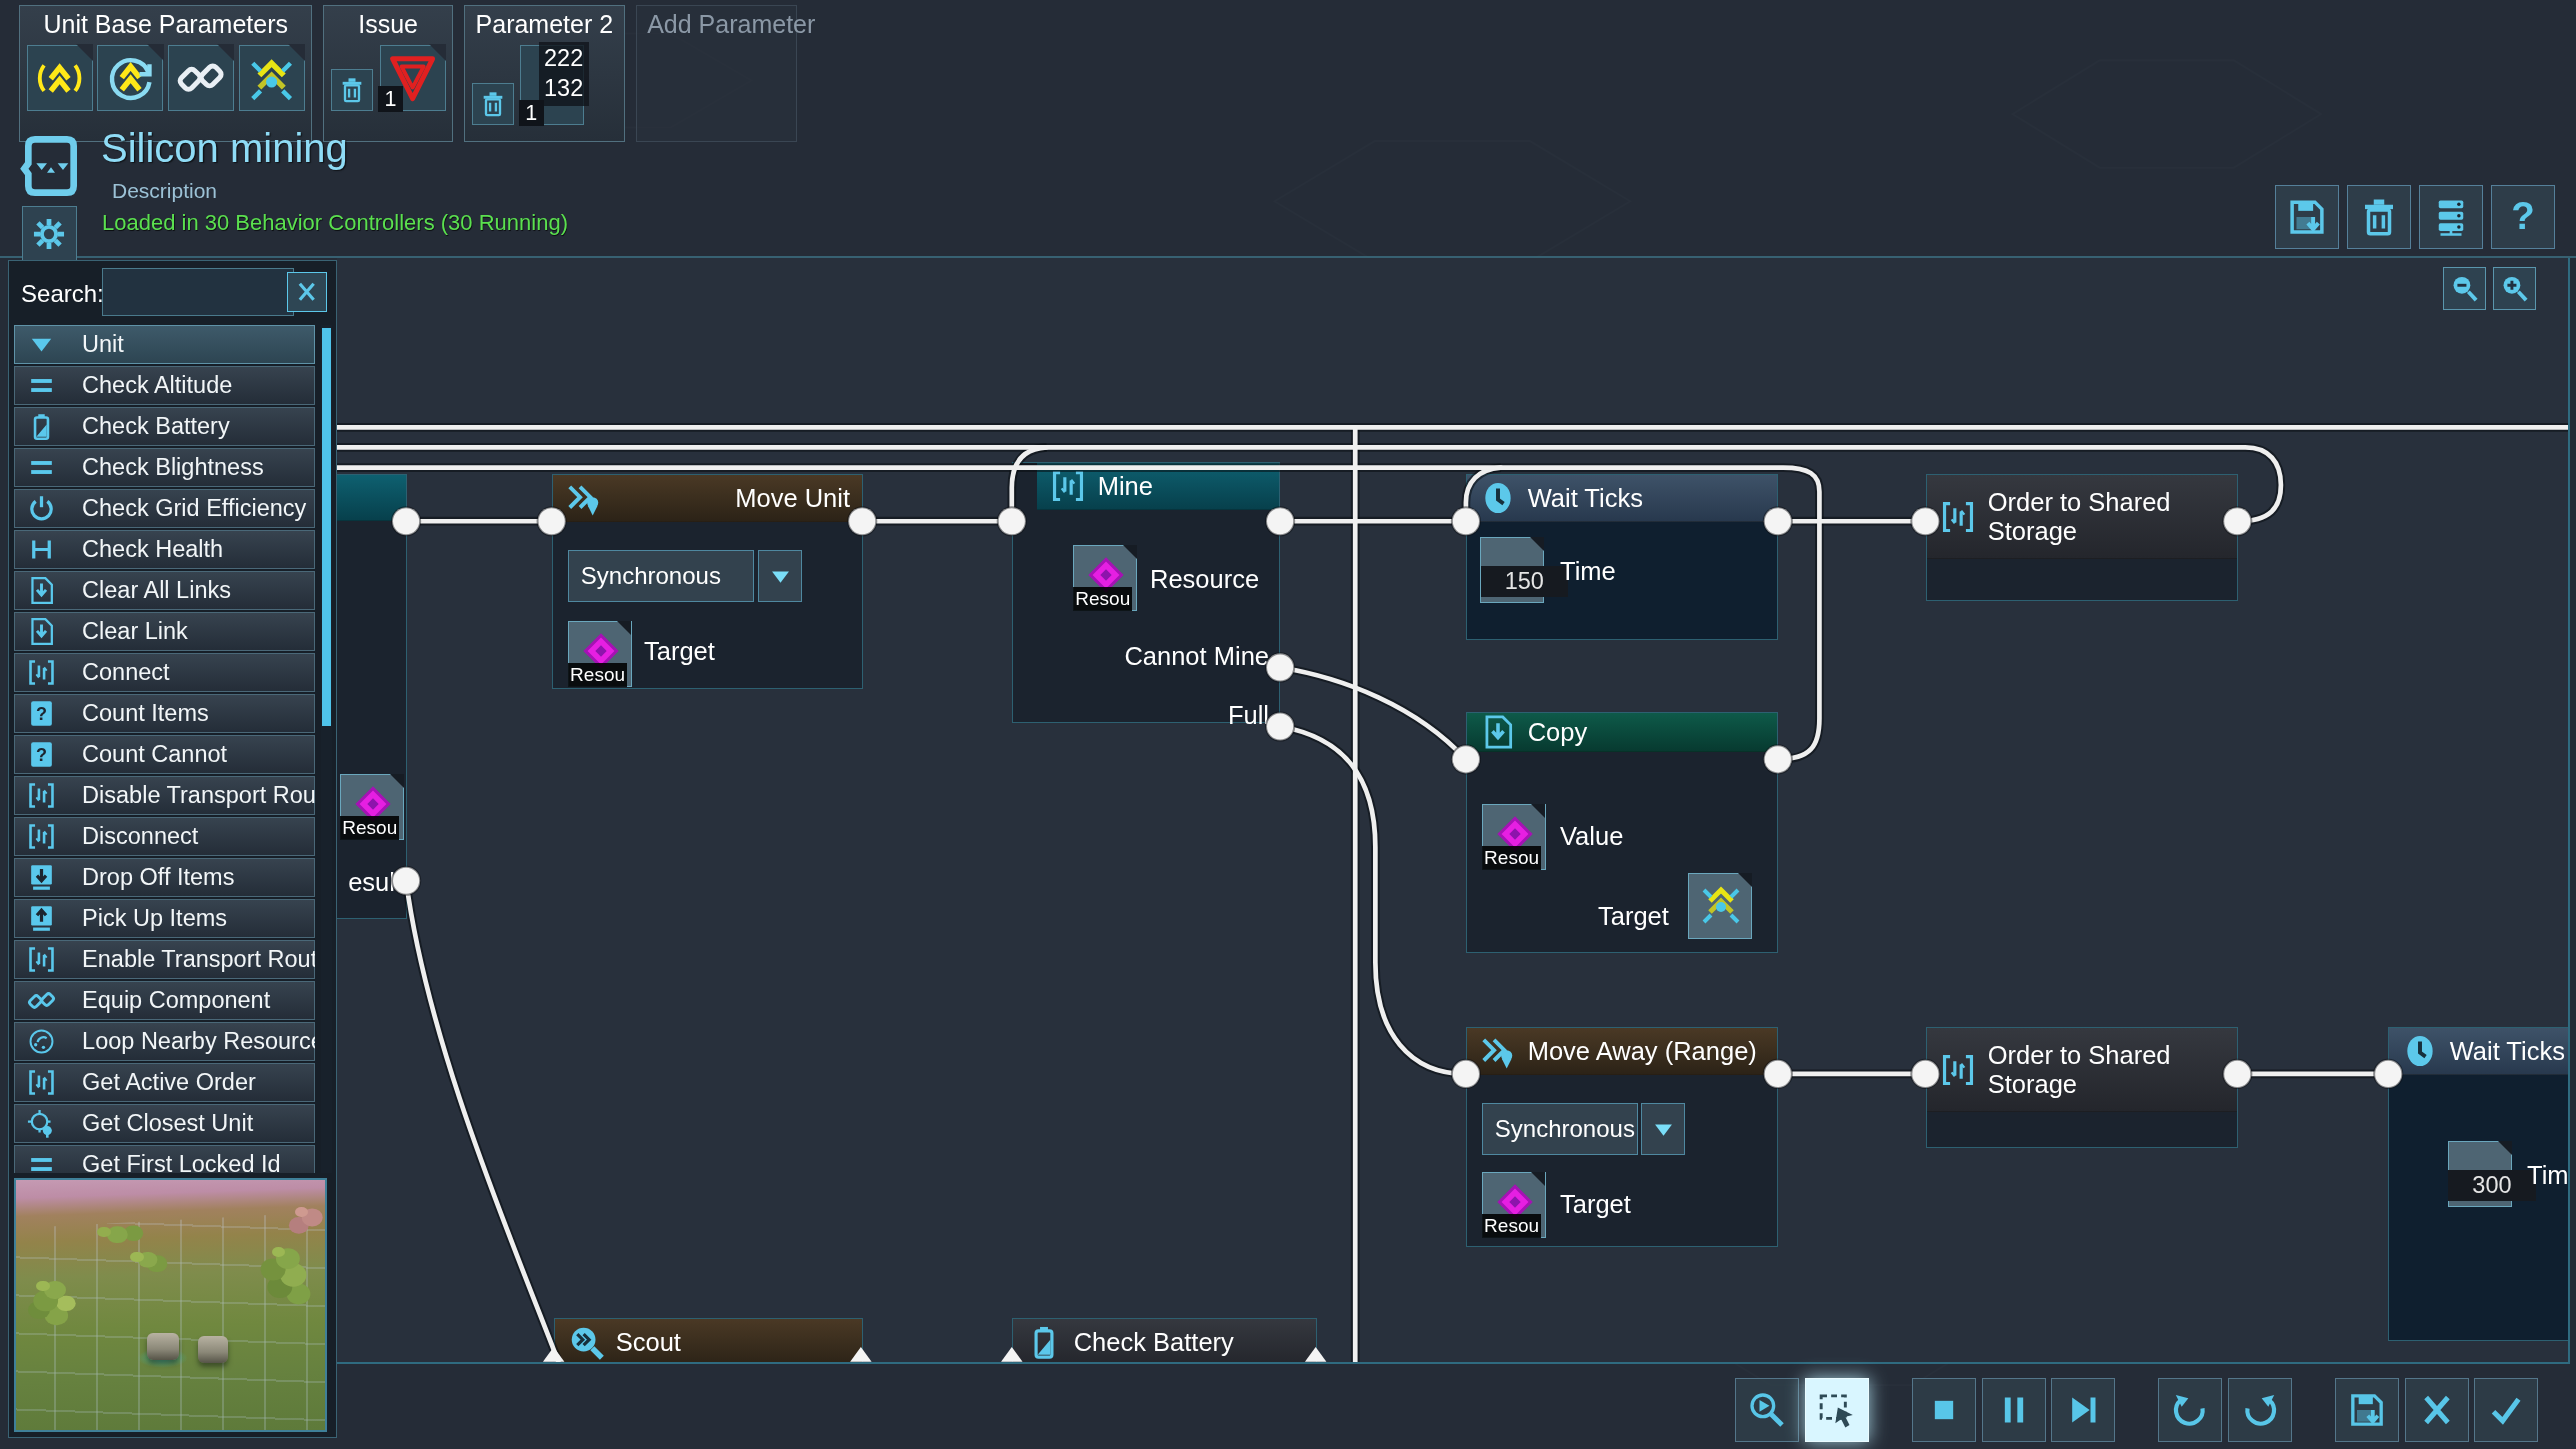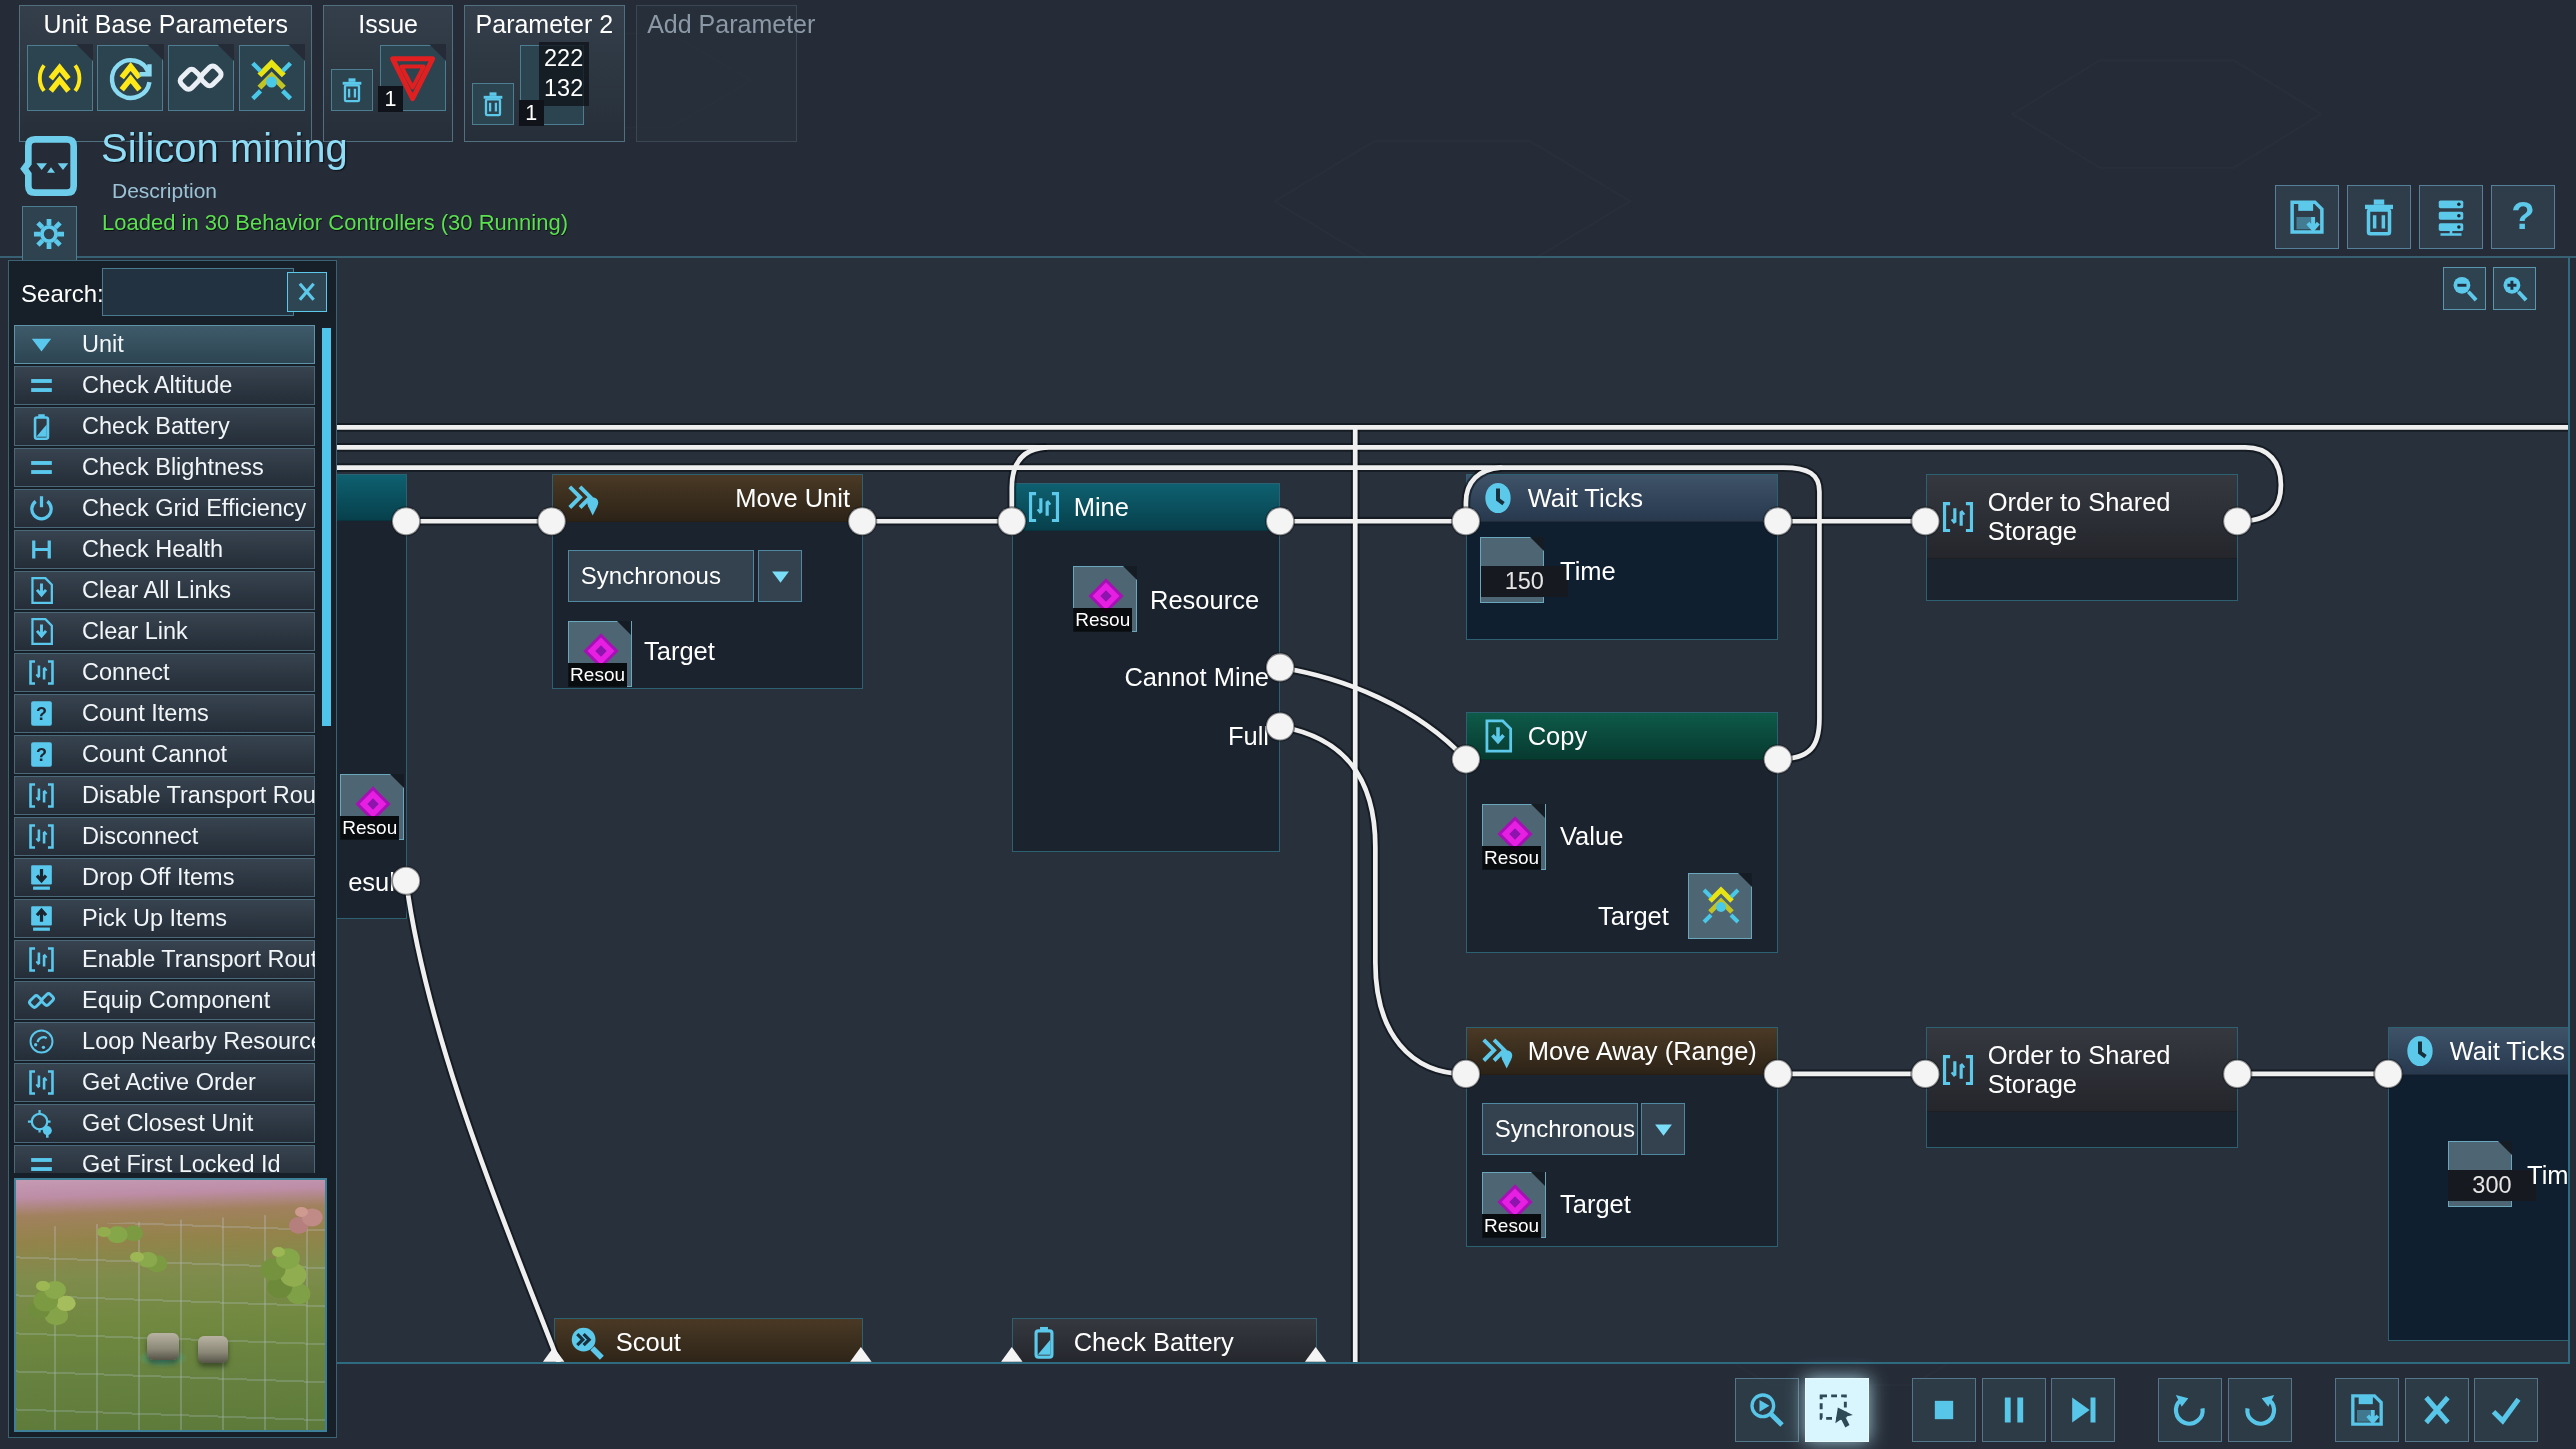--- a/index.html
+++ b/index.html
@@ -339,21 +339,21 @@
             <span class="icn">
               <svg viewBox="0 0 48 48">
                 <rect x="13" y="13" width="22" height="22" transform="rotate(45 24 24)" fill="#e61fe2" stroke="#a512b4" stroke-width="3"></rect>
                 <rect x="20" y="20" width="8" height="8" transform="rotate(45 24 24)" fill="#8d14ac"></rect>
               </svg>
             </span>
             <span class="chiplabel">Resou</span>
           </div>
           <div class="nlabel" style="left: 91px; top: 162px;">Target</div>
         </div>
-        <div class="node" style="left: 675px; top: 225px; width: 268px; height: 369px;">
+        <div class="node" style="left: 675px; top: 204px; width: 268px; height: 261px; padding-left: 24px;">
           <div class="nhdr hdr-teal" style="height: 47px;">
             <span class="icn">
               <svg viewBox="0 0 48 48">
                 <path d="M14 7 H7 V41 H14 M34 7 H41 V41 H34" fill="none" stroke="currentColor" stroke-width="4"></path>
                 <path d="M20 13 V31 M28 35 V17" stroke="currentColor" stroke-width="4"></path>
                 <path d="M16 27 L20 32 M32 21 L28 16" stroke="currentColor" stroke-width="3"></path>
               </svg>
             </span>
             <span>Mine</span>
           </div>
@@ -391,21 +391,21 @@
               <svg viewBox="0 0 48 48">
                 <path d="M14 7 H7 V41 H14 M34 7 H41 V41 H34" fill="none" stroke="currentColor" stroke-width="4"></path>
                 <path d="M20 13 V31 M28 35 V17" stroke="currentColor" stroke-width="4"></path>
                 <path d="M16 27 L20 32 M32 21 L28 16" stroke="currentColor" stroke-width="3"></path>
               </svg>
             </span>
             <span>Order to Shared Storage</span>
           </div>
         </div>
         <div class="node" style="left: 1129px; top: 454px; width: 312px; height: 241px;">
-          <div class="nhdr hdr-green" style="height: 47px;">
+          <div class="nhdr hdr-green" style="height: 39px;">
             <span class="icn">
               <svg viewBox="0 0 48 48">
                 <path d="M10 5 H30 L40 15 V43 H10 Z" fill="none" stroke="currentColor" stroke-width="3.5"></path>
                 <path d="M24 13 V29 M17 23 L24 31 L31 23" stroke="currentColor" stroke-width="4.5" fill="none"></path>
               </svg>
             </span>
             <span>Copy</span>
           </div>
           <div class="chip" style="left: 14.8px; top: 91px;">
             <span class="icn">

